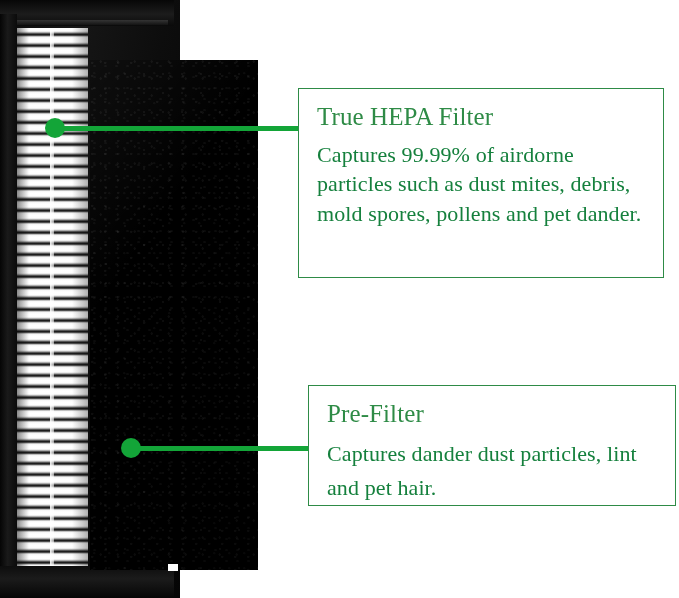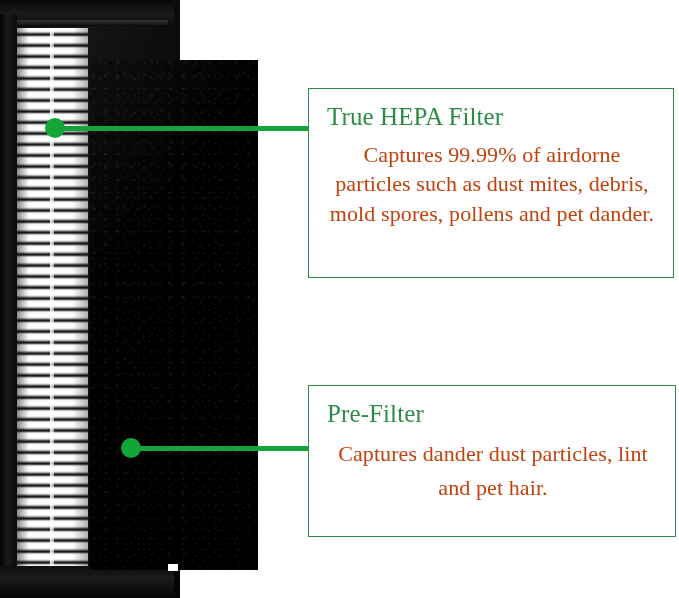--- a/index.html
+++ b/index.html
@@ -178,39 +178,38 @@
   }
   .callout-title {
     color: #2e8b46;
     font-size: 25px;
     line-height: 1.15;
     margin: 0 0 8px 0;
     font-weight: normal;
     letter-spacing: .1px;
   }
   .callout-body {
-    color: #c2410c;
+    color: #15803d;
     font-size: 22px;
     line-height: 1.34;
     margin: 0;
     letter-spacing: .1px;
-    text-align: center;
   }
 
   #callout-hepa {
-    left: 308px;
+    left: 298px;
     top: 88px;
     width: 366px;
     height: 190px;
   }
   #callout-prefilter {
     left: 308px;
     top: 385px;
     width: 368px;
-    height: 152px;
+    height: 121px;
   }
   #callout-prefilter .callout-body {
     line-height: 1.55;
   }
 </style>
 </head>
 <body>
 
 <div id="stage">
 

